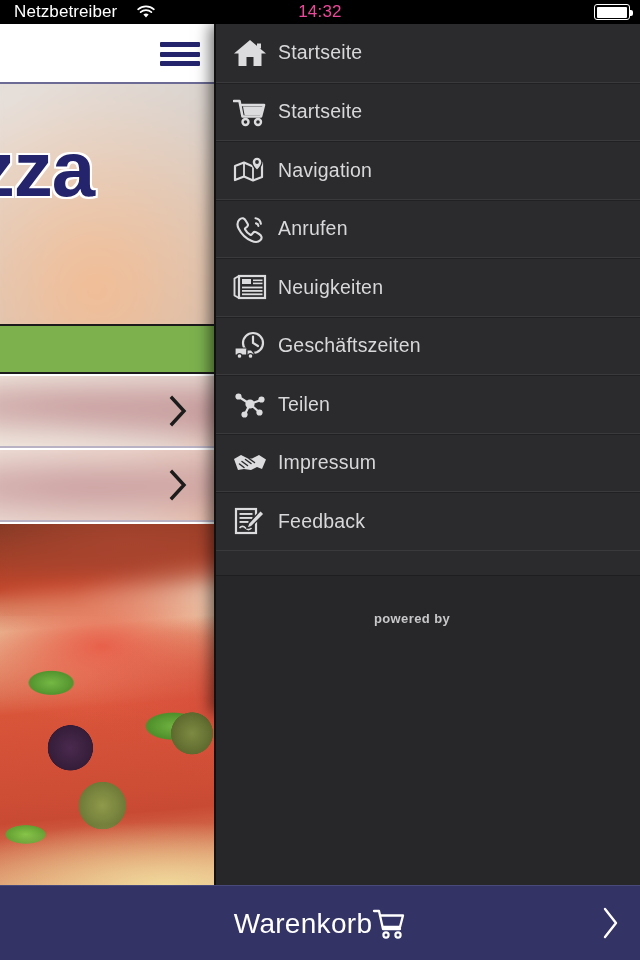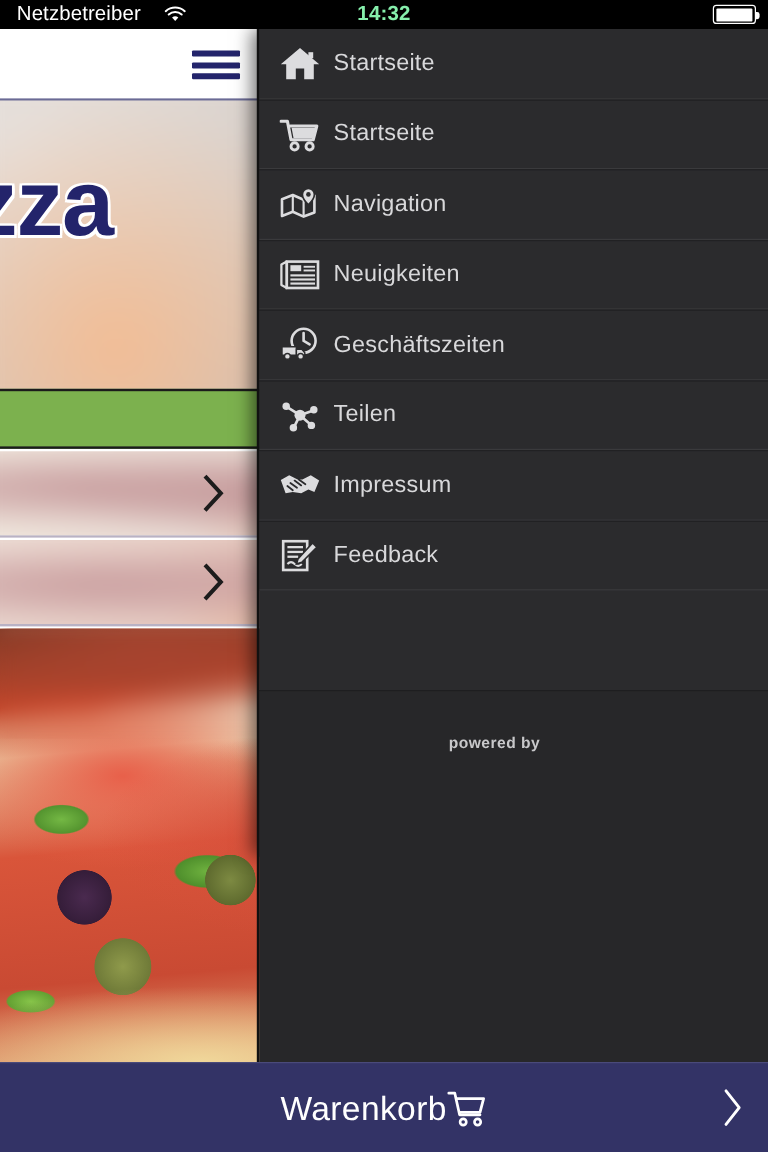--- a/index.html
+++ b/index.html
@@ -26,21 +26,21 @@
   }
   .sb-left {
     position: absolute; left: 14px; top: 0;
     height: 24px; display: flex; align-items: center; gap: 20px;
   }
   .sb-carrier { font-size: 17px; letter-spacing: .1px; color: #fff; }
   .sb-wifi { display: block; width: 18px; height: 14px; }
   .sb-time {
     position: absolute; left: 0; top: 0; width: 640px; height: 24px;
     display: flex; align-items: center; justify-content: center;
-    font-size: 17px; font-weight: bold; color: #86efac; letter-spacing: .2px;
+    font-size: 17px; font-weight: normal; color: #ec4899; letter-spacing: .2px;
   }
   .sb-right {
     position: absolute; right: 10px; top: 0; height: 24px;
     display: flex; align-items: center;
   }
   .battery {
     position: relative; width: 36px; height: 16px;
     border: 1.5px solid #fff; border-radius: 3px;
     background: transparent;
   }
@@ -354,20 +354,30 @@
           <svg width="34" height="30" viewBox="0 0 34 30">
             <path d="M2 11 L11 7.5 L20 11.5 L29 8 L29 22 L20 25.5 L11 21.5 L2 25 Z" fill="none" stroke="#dcdcde" stroke-width="2.2" stroke-linejoin="round"></path>
             <path d="M11 7.5 L11 21.5 M20 11.5 L20 25.5" stroke="#dcdcde" stroke-width="1.8"></path>
             <path d="M24 2 a5 5 0 0 1 5 5 c0 3.6 -5 8.6 -5 8.6 s-5 -5 -5 -8.6 a5 5 0 0 1 5 -5 z" fill="#dcdcde" stroke="#2b2b2d" stroke-width="1.4"></path>
             <circle cx="24" cy="7" r="1.9" fill="#2b2b2d"></circle>
           </svg>
         </span>
         <span class="mi-label">Navigation</span>
       </div>
 
+      <div class="menu-item">
+        <span class="mi-icon">
+          <svg width="34" height="30" viewBox="0 0 34 30">
+            <path d="M6.5 5.5 c2.5 -2.5 5 -1 6.3 1.2 l1.8 3.1 c.7 1.2 .4 2.2 -.6 3 l-1.6 1.2 c-.5 .4 -.6 .9 -.3 1.5 1.1 2.2 3 4.1 5.2 5.2 .6 .3 1.1 .2 1.5 -.3 l1.2 -1.6 c.8 -1 1.8 -1.3 3 -.6 l3.1 1.8 c2.2 1.3 3.7 3.8 1.2 6.3 -2.2 2.2 -5.5 2.1 -9 .4 C13 24.5 8.2 19.7 5.6 14.5 3.9 11 3.8 8.2 6.5 5.5 z" fill="none" stroke="#dcdcde" stroke-width="2.1"></path>
+            <path d="M22.5 4.2 a6.6 6.6 0 0 1 5.4 5.6" fill="none" stroke="#dcdcde" stroke-width="2.1" stroke-linecap="round"></path>
+            <path d="M23 9.4 a3 3 0 0 1 2.4 2.5" fill="none" stroke="#dcdcde" stroke-width="2.1" stroke-linecap="round"></path>
+          </svg>
+        </span>
+        <span class="mi-label">Anrufen</span>
+      </div>
 
       <div class="menu-item">
         <span class="mi-icon">
           <svg width="34" height="30" viewBox="0 0 34 30">
             <path d="M1.5 6.5 L6 4 L6 26 L1.5 23.5 Z" fill="none" stroke="#dcdcde" stroke-width="1.9" stroke-linejoin="round"></path>
             <rect x="6" y="4" width="26" height="22" fill="none" stroke="#dcdcde" stroke-width="2.2"></rect>
             <rect x="9" y="7" width="9" height="5" fill="#dcdcde"></rect>
             <rect x="20" y="7.5" width="9.5" height="1.6" fill="#dcdcde"></rect>
             <rect x="20" y="10.6" width="9.5" height="1.6" fill="#dcdcde"></rect>
             <rect x="9" y="14.6" width="20.5" height="1.8" fill="#dcdcde"></rect>

